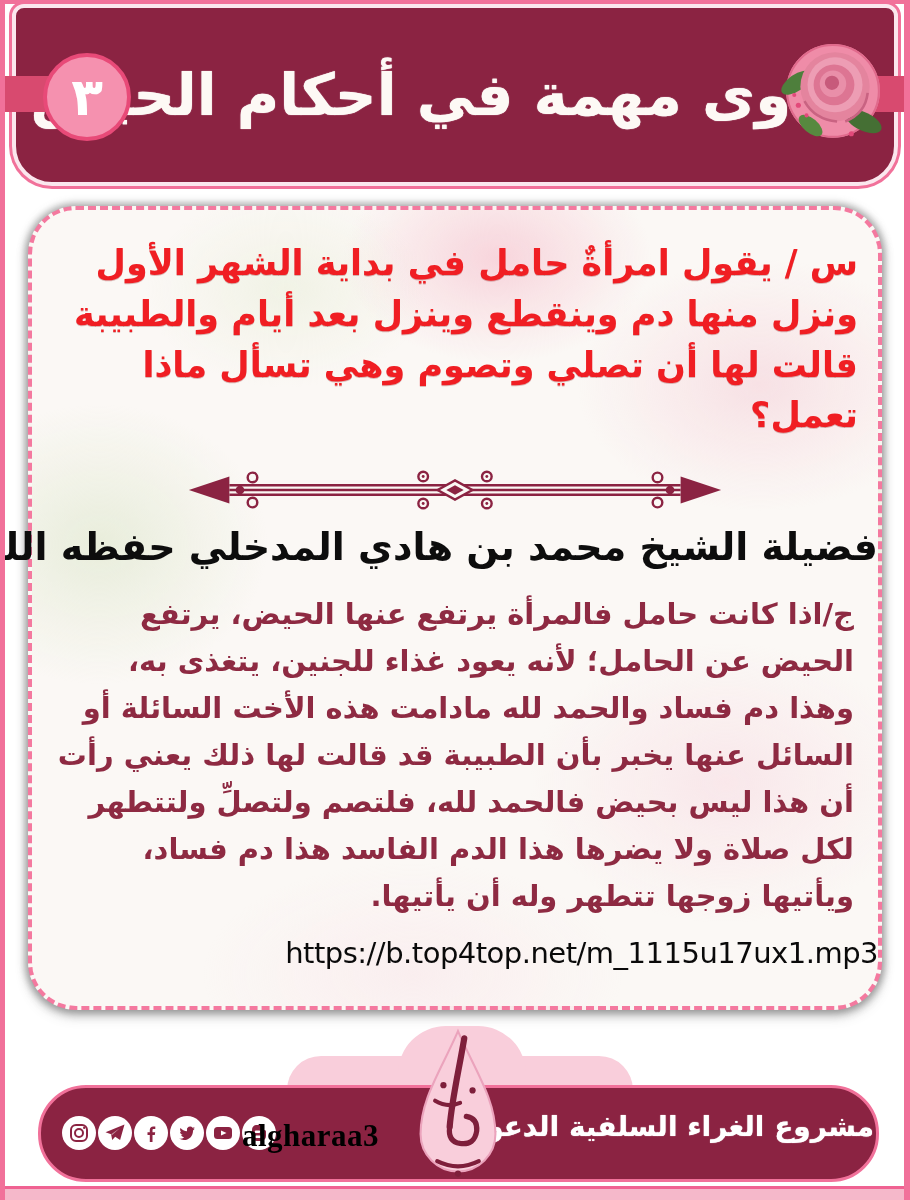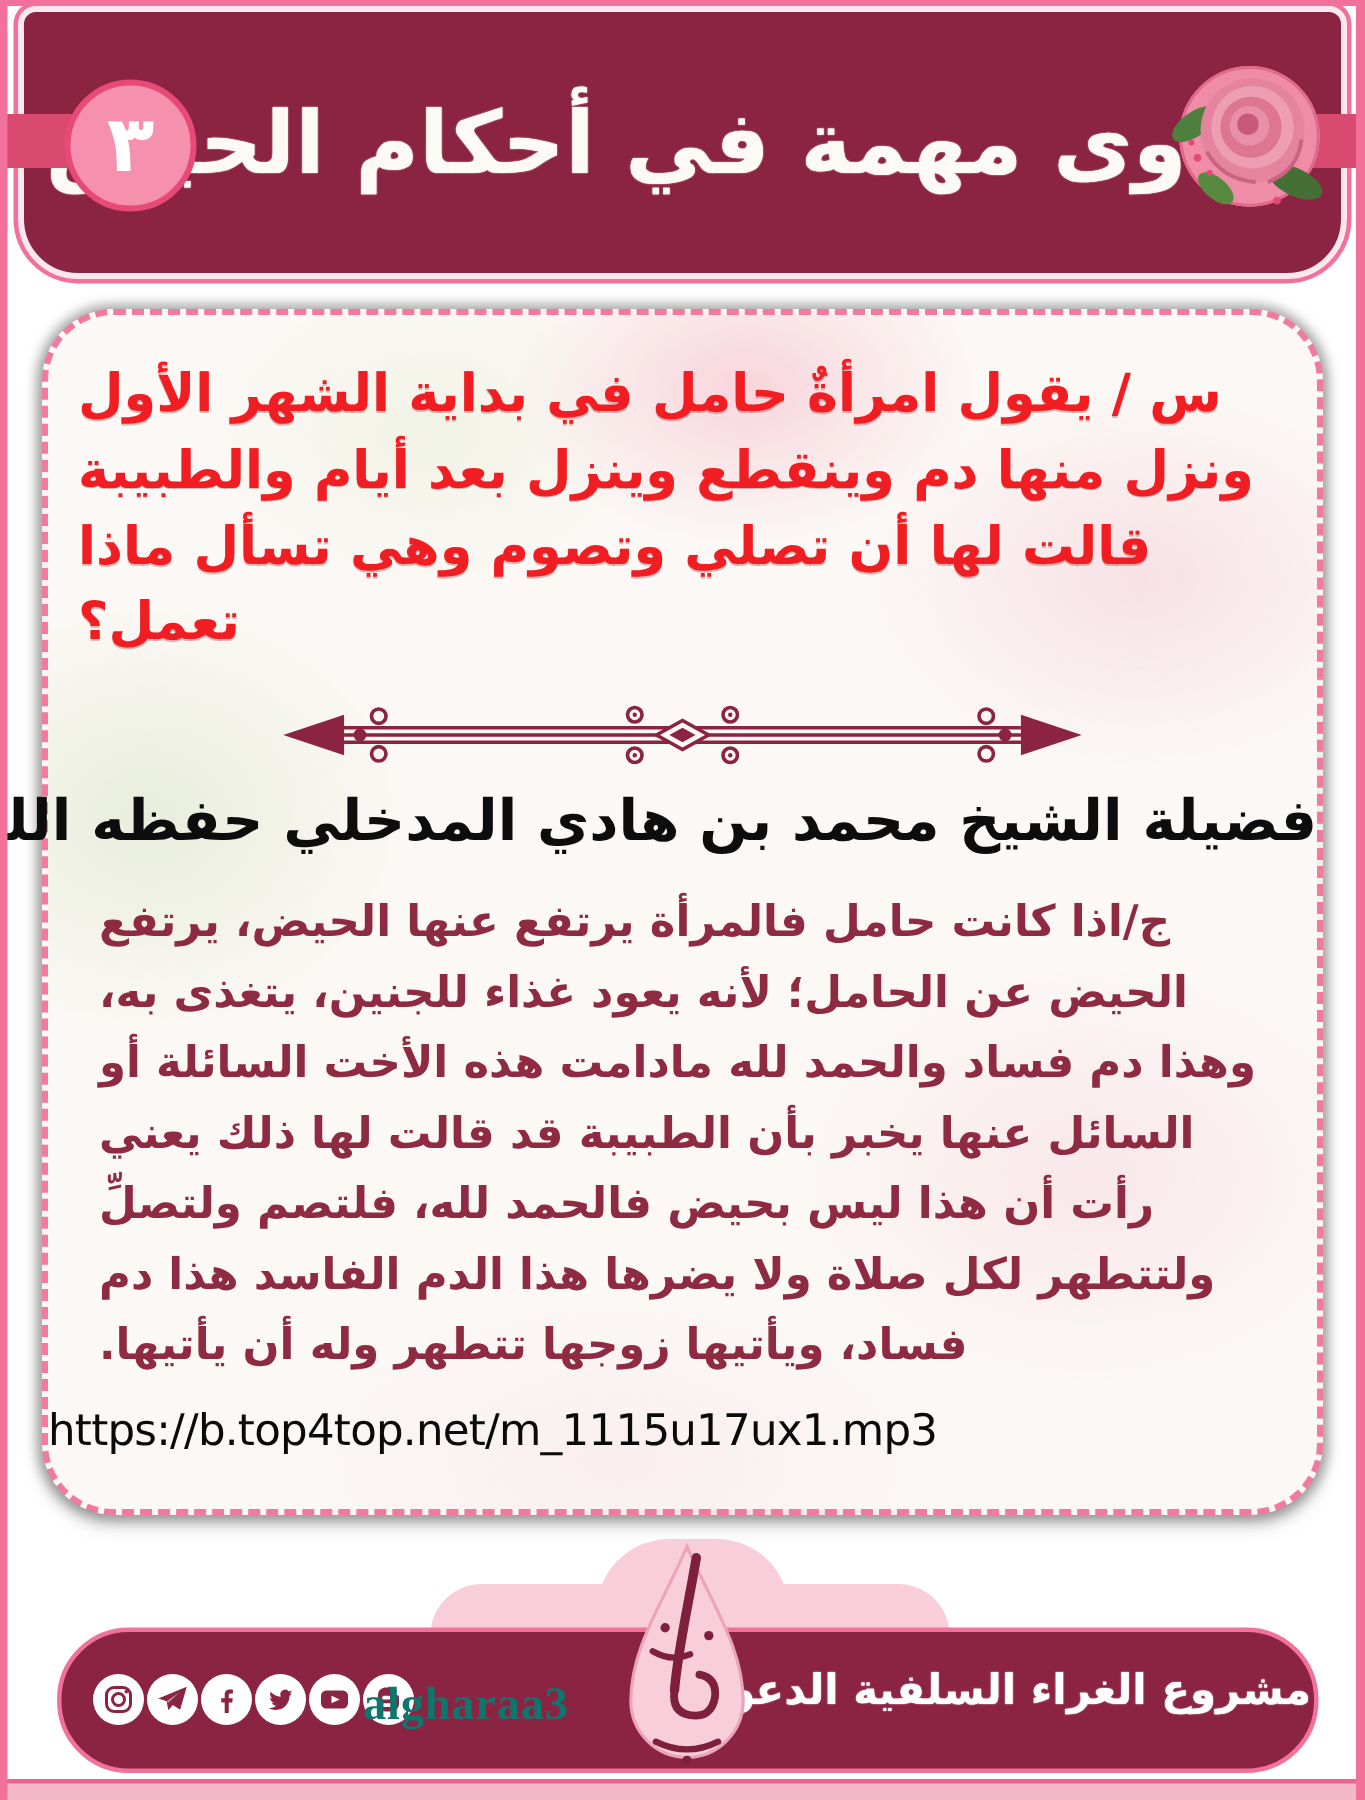--- a/index.html
+++ b/index.html
@@ -46,34 +46,34 @@
     border:4px dashed #F4799F; border-radius:48px;
     background:
       radial-gradient(220px 150px at 55% 6%,  rgba(244,170,190,.45), rgba(244,170,190,0) 70%),
       radial-gradient(260px 180px at 86% 22%, rgba(242,190,204,.40), rgba(242,190,204,0) 70%),
       radial-gradient(240px 200px at 8% 42%,  rgba(210,224,188,.45), rgba(210,224,188,0) 70%),
       radial-gradient(200px 140px at 30% 10%, rgba(226,234,206,.40), rgba(226,234,206,0) 70%),
       radial-gradient(280px 200px at 82% 72%, rgba(246,206,218,.40), rgba(246,206,218,0) 70%),
       radial-gradient(300px 160px at 45% 96%, rgba(248,220,228,.35), rgba(248,220,228,0) 70%),
       #FBF8F5;
     box-shadow:0 0 7px 3px rgba(110,110,110,.55), 0 6px 12px rgba(90,90,90,.35);
-    text-align:left;
+    text-align:right;
   }
   .question {
     direction:rtl; margin:28px 20px 0; color:#F01E23;
     font-size:35px; font-weight:bold; line-height:1.45;
     text-shadow:0 1px 0 rgba(120,0,0,.25);
   }
   .divider { display:block; margin:26px auto 0; width:540px; height:46px; }
   .scholar {
     direction:rtl; margin-top:12px; color:#0d0d0d;
     font-size:38px; font-weight:bold; white-space:nowrap;
   }
   .answer {
-    direction:rtl; margin:22px 34px 0; color:#8E2A42;
+    direction:rtl; margin:22px 24px 0; color:#8E2A42;
     font-size:29px; font-weight:bold; line-height:1.62;
   }
   .audio-link {
     direction:ltr; margin-top:16px; color:#0a0a0a;
     font-size:29px; font-weight:normal; letter-spacing:-0.5px;
   }
   
   .cloud { position:absolute; background:#F9CEDB; z-index:4; }
   .cloud.wide { left:287px; top:1056px; width:346px; height:70px; border-radius:34px 34px 0 0; }
   .cloud.tall { left:398px; top:1026px; width:128px; height:90px; border-radius:48px 48px 0 0; }
@@ -85,21 +85,21 @@
     position:absolute; left:62px; top:1116px; z-index:6;
     display:flex; gap:2px; align-items:center;
   }
   .sicon {
     width:34px; height:34px; border-radius:50%; background:#ffffff;
     display:flex; align-items:center; justify-content:center;
   }
   .sicon svg { width:24px; height:24px; }
   .handle {
     position:absolute; left:242px; top:1118px; z-index:6;
-    color:#0f766e; font-family:"Liberation Serif", serif;
+    color:#000000; font-family:"Liberation Serif", serif;
     font-size:31px; font-weight:600; letter-spacing:.5px;
   }
   .logo-wrap { position:absolute; left:406px; top:1028px; width:104px; height:158px; z-index:7; }
   .project-name {
     position:absolute; right:36px; top:1110px; width:360px; z-index:6;
     direction:rtl; text-align:center; color:#ffffff;
     font-size:28px; font-weight:bold; white-space:nowrap; letter-spacing:-0.5px;
     text-shadow:0 0 1px #fff;
   }
 </style>

